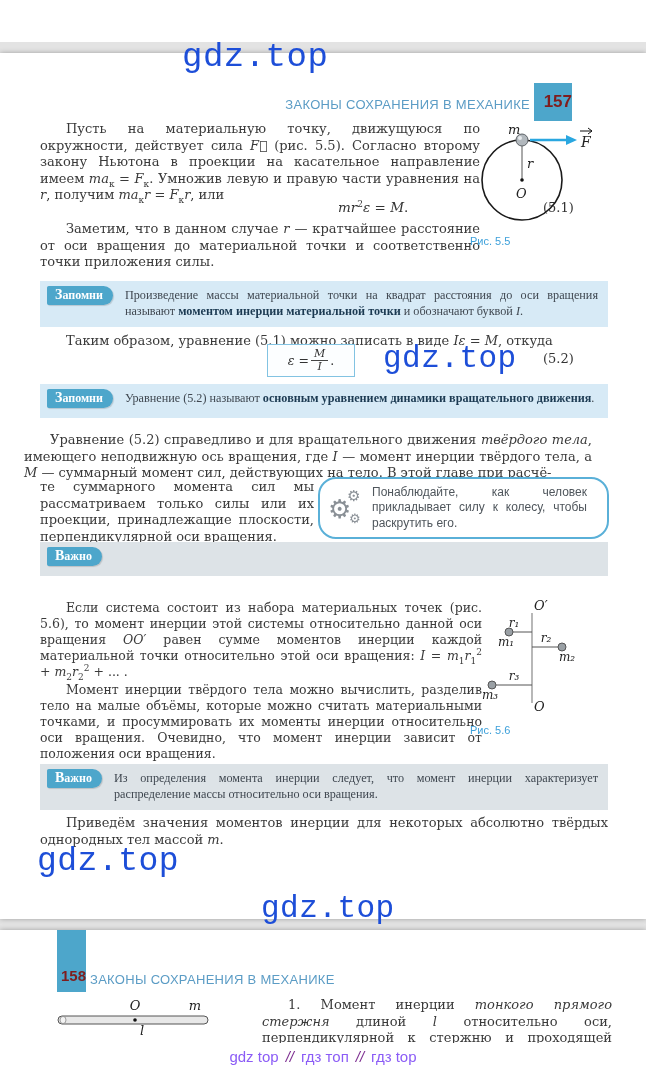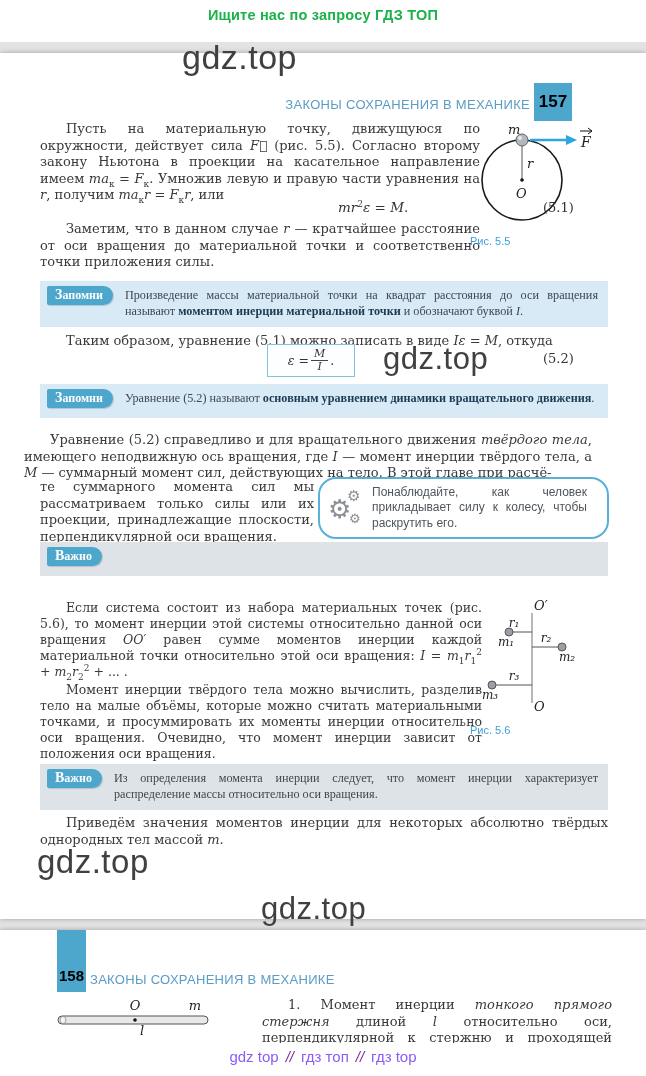--- a/index.html
+++ b/index.html
@@ -3,24 +3,24 @@
 <meta charset="utf-8">
 <style>
   html,body{margin:0;padding:0;}
   #screen{position:relative;width:646px;height:1076px;background:#e3e3e3;overflow:hidden;
           font-family:"Liberation Sans",sans-serif;}
   .abs{position:absolute;}
   .card{position:absolute;left:0;width:646px;background:#ffffff;box-shadow:0 0 5px rgba(0,0,0,.30);}
   .topstrip{position:absolute;left:0;top:0;width:646px;height:42px;background:#ffffff;}
   .banner{position:absolute;left:0;top:7px;width:646px;text-align:center;color:#1cb14a;
           font-size:14.5px;font-weight:bold;letter-spacing:.2px;}
-  .watermark{position:absolute;color:#404040;font-family:Liberation Sans, sans-serif;
+  .watermark{position:absolute;color:#1d4ed8;font-family:Liberation Mono, monospace;
              font-weight:500;letter-spacing:.5px;z-index:30;}
   .chapter{position:absolute;color:#5b9cc5;font-size:13px;letter-spacing:.3px;}
-  .pagenum{position:absolute;background:#4da6cb;color:#000000;font-weight:bold;text-align:center;z-index:5;}
+  .pagenum{position:absolute;background:#4da6cb;color:#7f1d1d;font-weight:bold;text-align:right;z-index:5;}
   .serif{position:absolute;font-family:"DejaVu Serif",serif;color:#3a3a3a;font-size:13px;
          line-height:16.5px;text-align:justify;}
   .small-serif{font-size:12.5px;line-height:16px;}
   .indent{text-indent:26px;}
   .notebox{position:absolute;left:40px;width:568px;box-sizing:border-box;padding:6px 10px 8px 8px;
            font-size:12.2px;line-height:16px;color:#3f4750;text-align:justify;font-family:Liberation Serif, serif;}
   .notebox b{color:#1c3a52;}
   .remember{background:#d7eaf6;}
   .important{background:#dde3e7;}
   .badge{float:left;background:#4da6cb;color:#fff;font-weight:bold;font-size:12px;line-height:18px;
@@ -50,21 +50,20 @@
   .footer .sep{color:#7d2e91;font-style:italic;margin:0 3px;}
   svg text{font-family:"DejaVu Serif",serif;fill:#222;}
   svg .it{font-style:italic;}
 </style>
 </head>
 <body>
 
 <div id="screen">
 
   <div class="topstrip"></div>
-  <div class="banner">Ищите нас по запросу ГДЗ ТОП</div>
 
   <div class="card" style="top:53px;height:866px;"></div>
 
   <div class="watermark" style="left:182px;top:38px;font-size:34px;">gdz.top</div>
   <div class="watermark" style="left:383px;top:341px;font-size:31px;">gdz.top</div>
   <div class="watermark" style="left:37px;top:843px;font-size:33px;">gdz.top</div>
   <div class="watermark" style="left:261px;top:891px;font-size:31px;">gdz.top</div>
 
   <div class="chapter" style="left:140px;top:97px;width:390px;text-align:right;">ЗАКОНЫ СОХРАНЕНИЯ В МЕХАНИКЕ</div>
   <div class="pagenum" style="left:534px;top:83px;width:38px;height:38px;line-height:38px;font-size:17px;">157</div>

